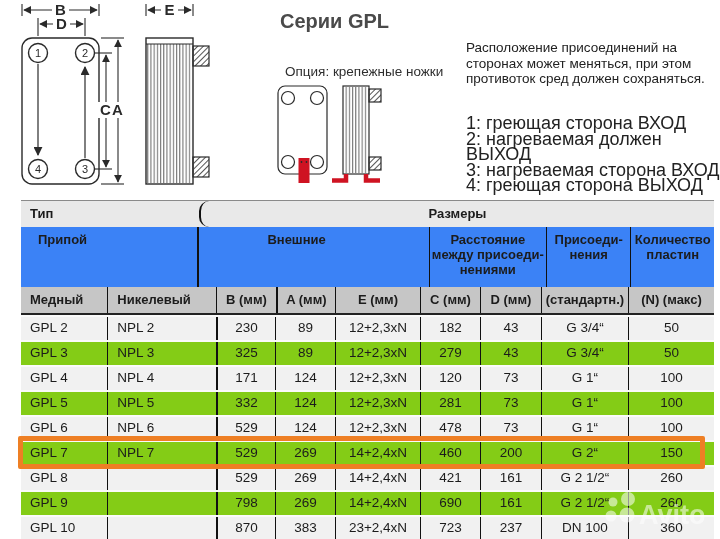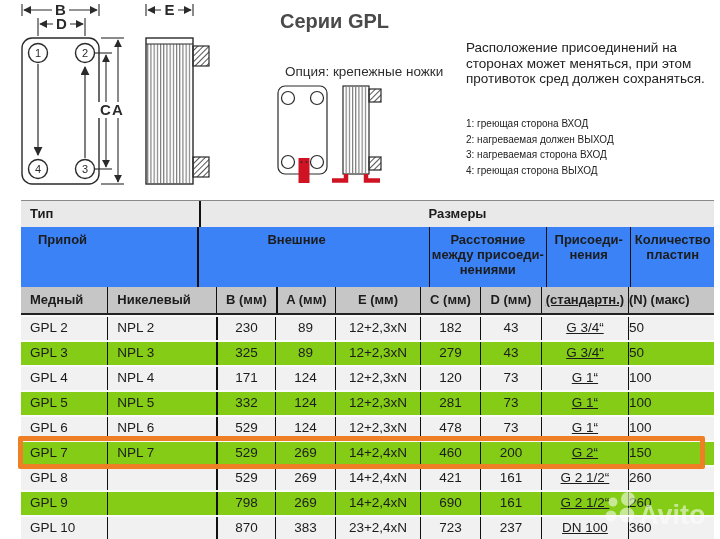--- a/index.html
+++ b/index.html
@@ -8,55 +8,55 @@
     background:#ffffff;
     font-family:"Liberation Sans","DejaVu Sans",sans-serif;
     color:#1c1c1c;
   }
   .abs{position:absolute;}
 
   
   .title{left:280px;top:10px;font-size:20px;font-weight:bold;color:#4a4a4a;}
   .option-caption{left:285px;top:64px;font-size:13.5px;color:#2e2e2e;}
   .note{left:466px;top:40px;width:252px;font-size:13.5px;line-height:15.5px;color:#222;}
-  .conn-list{left:466px;top:116px;font-size:10px;line-height:15.5px;color:#222;}
+  .conn-list{left:466px;top:116px;font-size:18px;line-height:15.5px;color:#222;}
 
   
   svg text{font-family:"Liberation Sans","DejaVu Sans",sans-serif;}
   .dim-label{font-size:15px;font-weight:600;fill:#2a2a2a;}
   .port-num{font-size:11px;fill:#2a2a2a;}
 
   
   .table{
     left:21px;top:200px;width:693px;
     font-size:13px;
   }
   .hrow{display:flex;box-sizing:border-box;}
   .hr1{height:27px;background:#e9e9e9;border-top:1px solid #8a8a8a;box-sizing:border-box;font-weight:bold;}
   .hr2{height:60px;background:#3b82f6;font-weight:bold;padding-left:8px;}
   .hr3{height:28px;background:#c6c6c6;font-weight:bold;border-bottom:2px solid #222;box-sizing:border-box;}
   .hcell{box-sizing:border-box;}
   .h-type{width:178px;padding-left:9px;line-height:26px;}
-  .h-sizes{width:515px;border-left:2px solid #111;text-align:center;line-height:26px;}
+  .h-sizes{width:515px;border-left:2px solid #111;text-align:center;line-height:26px;border-radius:10px;}
   .g-solder{width:178px;padding:5px 0 0 9px;}
   .g-outer{width:211px;border-left:2px solid #111;text-align:center;padding-top:5px;}
   .g-dist{width:125px;border-left:1px solid #111;text-align:center;padding-top:5px;white-space:pre-line;line-height:15px;margin-left:34px;}
   .g-conn{width:90px;border-left:1px solid #111;text-align:center;padding-top:5px;white-space:pre-line;line-height:15px;}
   .g-plates{width:89px;border-left:1px solid #111;text-align:center;padding-top:5px;white-space:pre-line;line-height:15px;}
 
   .tcell{box-sizing:border-box;overflow:hidden;white-space:nowrap;}
   .c0{width:89px;padding-left:9px;text-align:left;}
   .c1{width:112px;padding-left:9px;text-align:left;border-left:1px solid #111;}
   .c2{width:61px;text-align:center;border-left:2px solid #111;}
   .c3{width:62px;text-align:center;border-left:1px solid #111;}
   .c4{width:88px;text-align:center;border-left:1px solid #111;}
   .c5{width:62px;text-align:center;border-left:1px solid #111;}
   .c6{width:63px;text-align:center;border-left:1px solid #111;}
-  .c7{width:90px;text-align:center;border-left:1px solid #111;text-decoration:underline;}
-  .c8{width:89px;text-align:left;border-left:1px solid #111;}
+  .c7{width:90px;text-align:center;border-left:1px solid #111;}
+  .c8{width:89px;text-align:center;border-left:1px solid #111;}
   .hr3 .tcell{line-height:26px;}
 
   .trow{display:flex;height:25px;line-height:22.5px;border-top:2px solid #fafafa;box-sizing:border-box;font-size:13.5px;}
   .trow.light{background:#f1f1f1;}
   .trow.dark{background:#84cc16;}
 
   .highlight-ring{
     position:absolute;left:-3px;width:687px;height:33px;
     border:5px solid #ee7f24;border-radius:2px;
     pointer-events:none;box-sizing:border-box;

